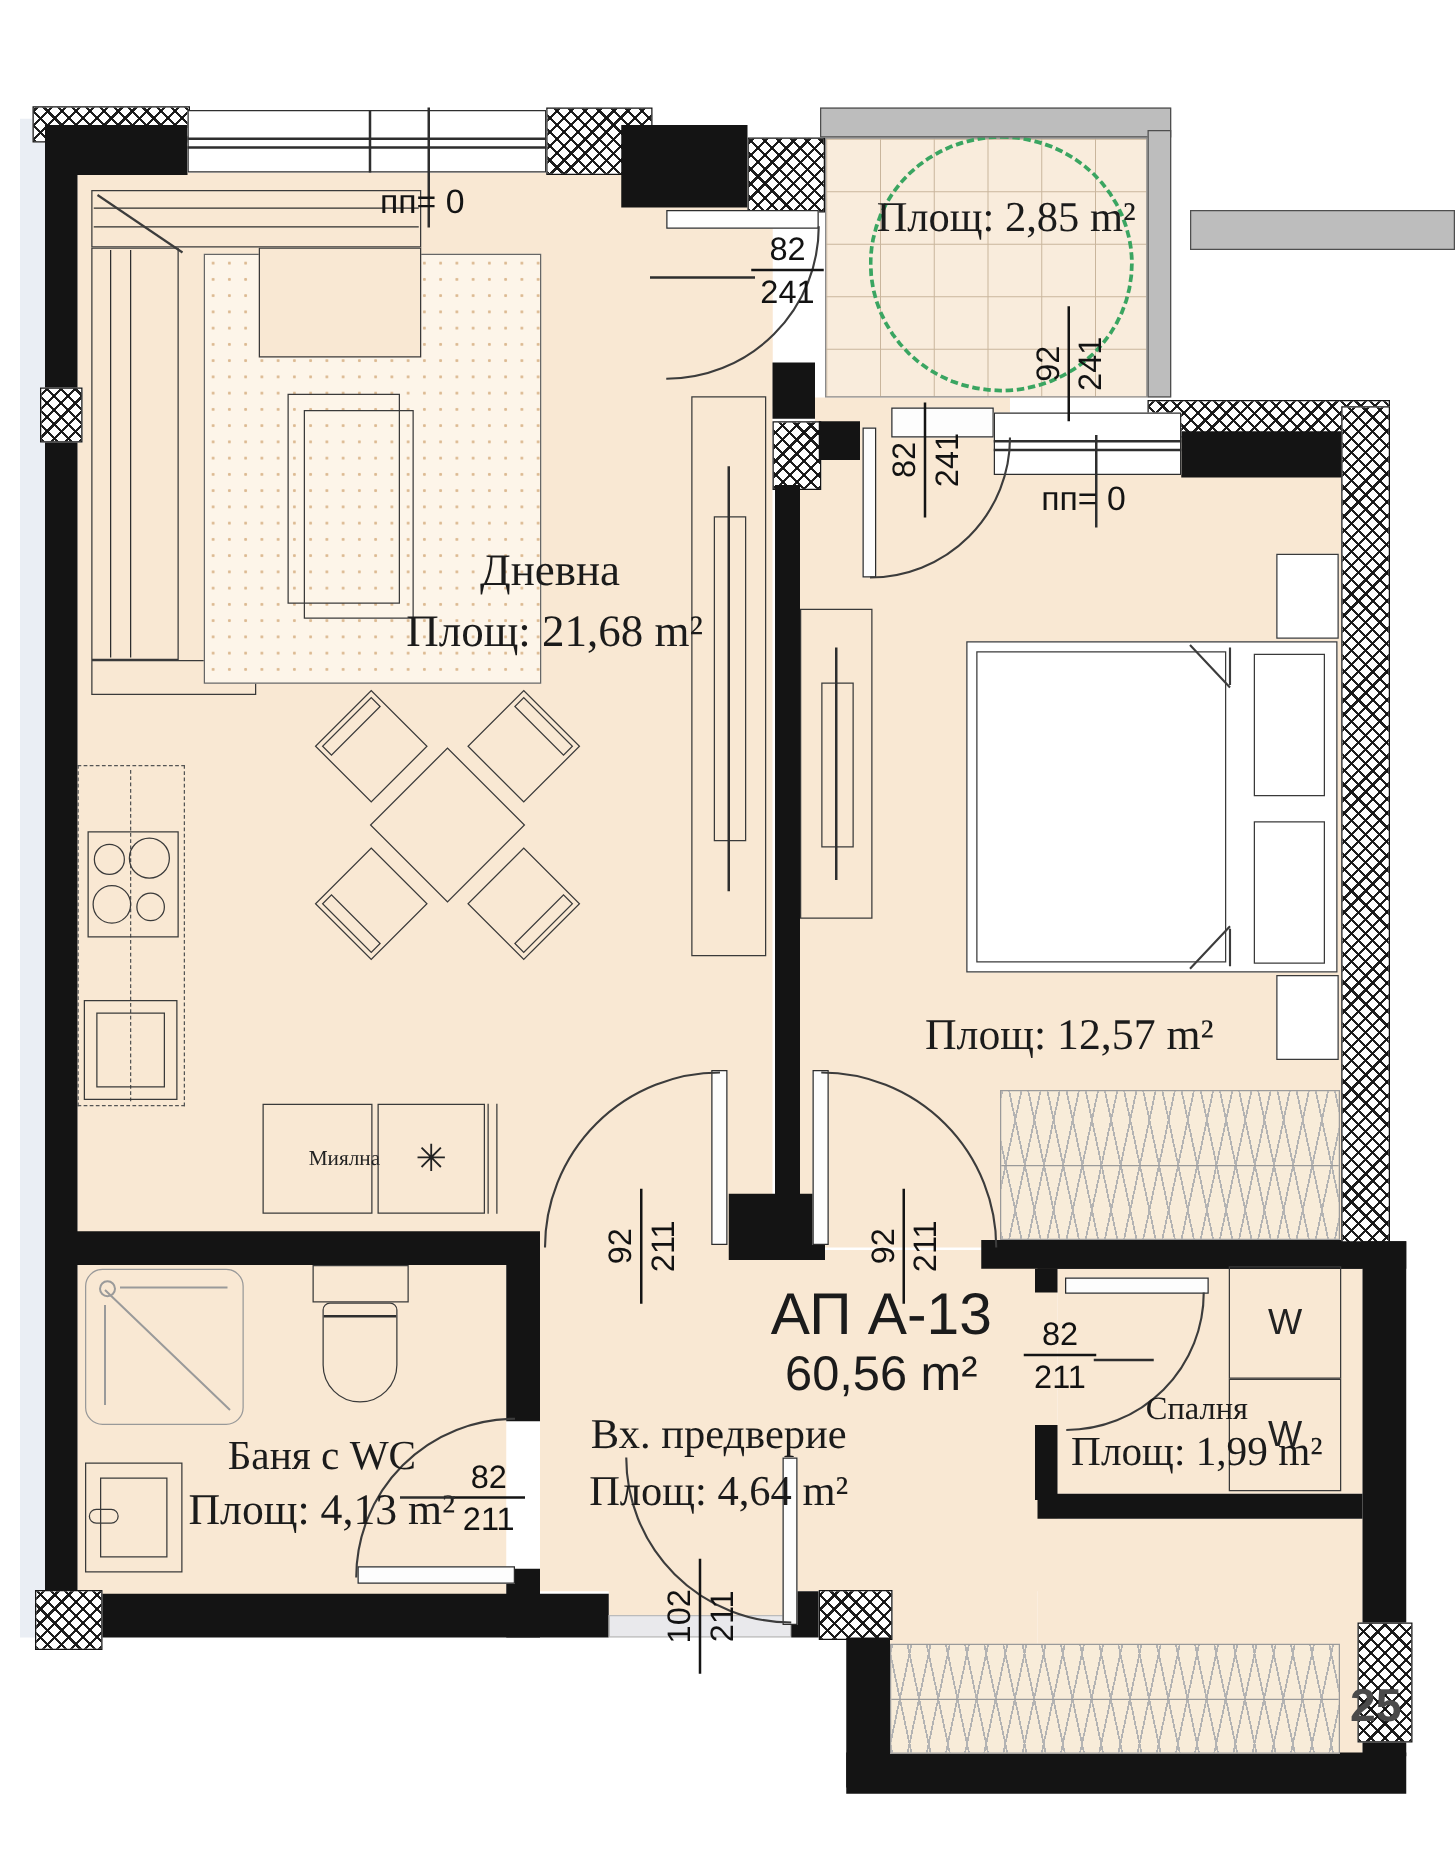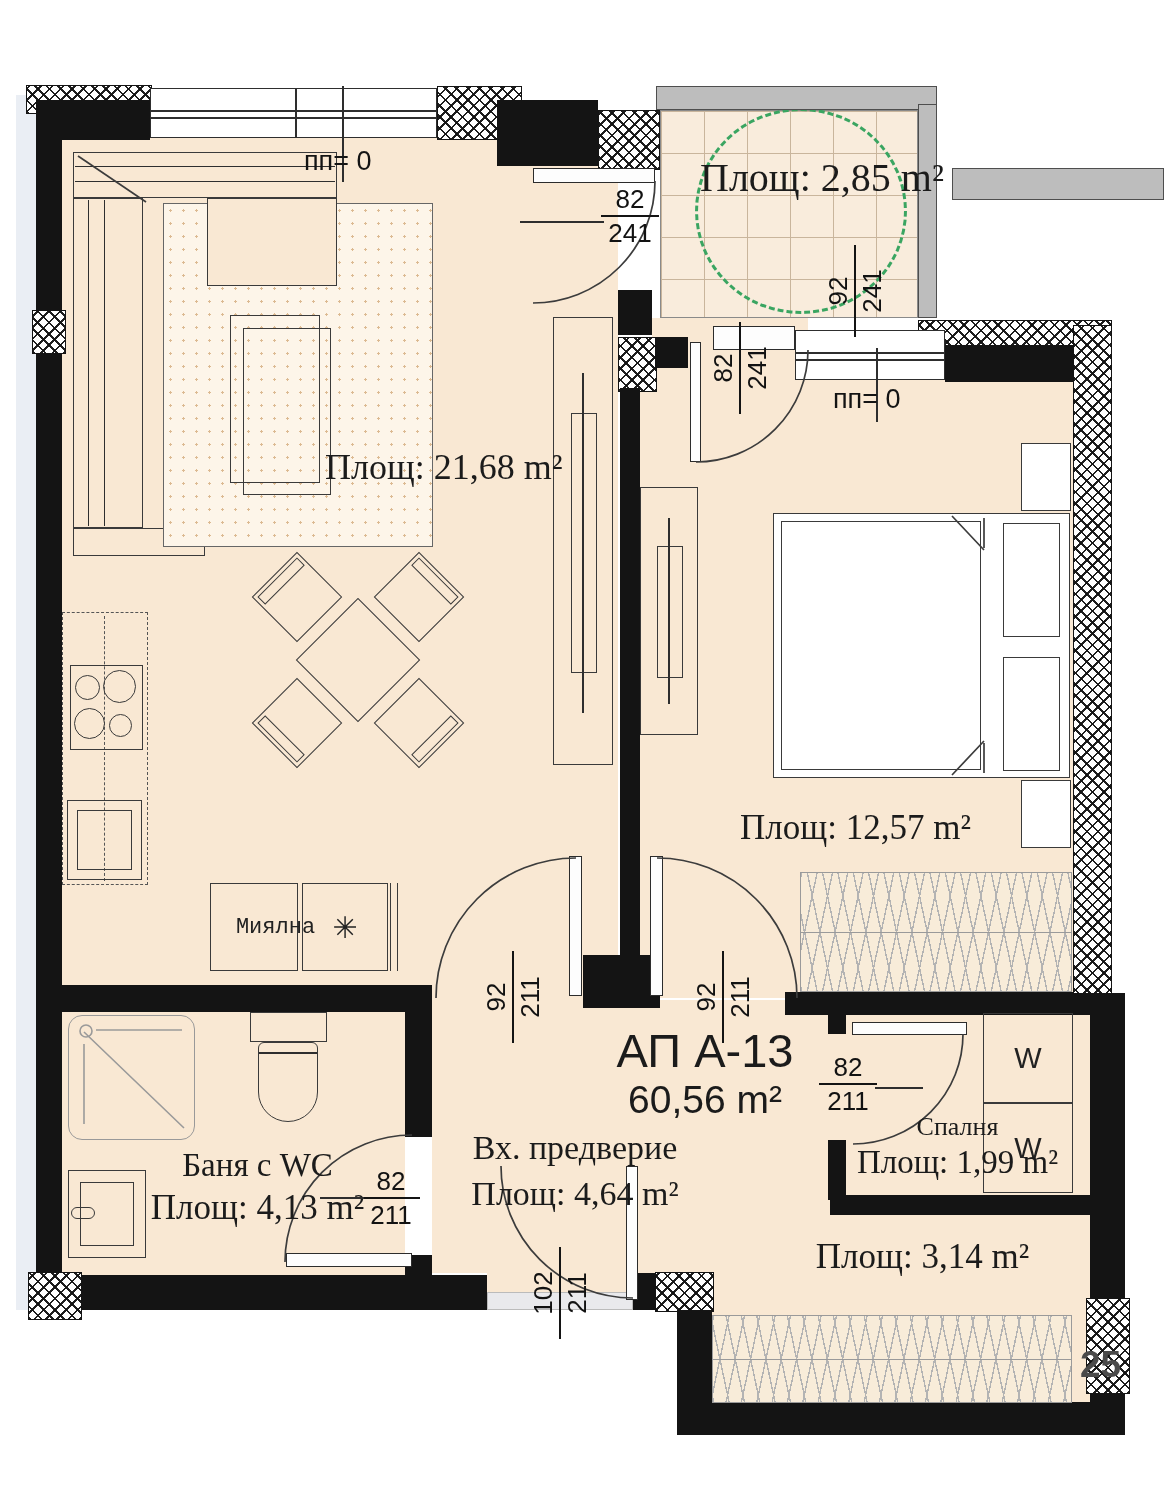--- a/index.html
+++ b/index.html
@@ -142,21 +142,21 @@
   <div class="f" style="left:70px;top:665px;width:73px;height:85px;">
     <div class="abs" style="left:4px;top:9px;width:23px;height:23px;border:1.5px solid #3a3a3a;border-radius:50%;"></div>
     <div class="abs" style="left:32px;top:4px;width:31px;height:31px;border:1.5px solid #3a3a3a;border-radius:50%;"></div>
     <div class="abs" style="left:3px;top:42px;width:29px;height:29px;border:1.5px solid #3a3a3a;border-radius:50%;"></div>
     <div class="abs" style="left:38px;top:48px;width:21px;height:21px;border:1.5px solid #3a3a3a;border-radius:50%;"></div>
   </div>
   <div class="f" style="left:67px;top:800px;width:75px;height:80px;">
     <div class="abs" style="left:9px;top:9px;right:9px;bottom:9px;border:1.5px solid #3a3a3a;"></div>
   </div>
   <div class="f" style="left:210px;top:883px;width:88px;height:88px;display:flex;align-items:center;justify-content:center;">
-    <span style="font-family:Liberation Mono, monospace;font-size:22px;color:#222;margin-left:43px;">Миялна</span>
+    <span style="font-family:Liberation Serif, serif;font-size:17px;color:#222;margin-left:43px;">Миялна</span>
   </div>
   <div class="f" style="left:302px;top:883px;width:86px;height:88px;display:flex;align-items:center;justify-content:center;">
     <span style="font-family:'Liberation Sans',sans-serif;font-size:30px;color:#222;">✳</span>
   </div>
   <div class="abs" style="left:390px;top:883px;width:8px;height:88px;border-left:1.5px solid #3a3a3a;border-right:1.5px solid #3a3a3a;box-sizing:border-box;"></div>
 
   <div class="f" style="left:553px;top:317px;width:60px;height:448px;">
     <div class="abs" style="left:17px;top:95px;width:24px;height:258px;border:1.4px solid #3a3a3a;"></div>
     <div class="line" style="left:28px;top:55px;width:1.6px;height:340px;"></div>
   </div>
@@ -217,23 +217,24 @@
       <circle cx="86" cy="1031" r="6"></circle>
     </g>
   </svg>
 
   <div class="line" style="left:342px;top:86px;width:2px;height:96px;"></div>
   <div class="lvl" style="left:304px;top:146px;">пп= 0</div>
   <div class="line" style="left:876px;top:348px;width:2px;height:74px;"></div>
   <div class="lvl" style="left:833px;top:384px;">пп= 0</div>
 
   <div class="rlabel" style="left:700px;top:148px;width:210px;">
-    <div style="font-size:40px;margin-top:9px;">Площ: 2,85 m²</div>
+    <div style="font-size:34px;margin-top:9px;">Площ: 2,85 m²</div>
   </div>
   <div class="rlabel" style="left:325px;top:438px;width:230px;">
+    <div style="font-size:36px;">Дневна</div>
     <div style="font-size:36px;margin-top:11px;">Площ: 21,68 m²</div>
   </div>
   <div class="rlabel" style="left:740px;top:800px;width:230px;">
     <div style="font-size:35px;margin-top:10px;">Площ: 12,57 m²</div>
   </div>
   <div class="rlabel" style="left:590px;top:1026px;width:230px;font-family:'Liberation Sans',sans-serif;font-weight:normal;">
     <div style="font-size:47px;">АП А-13</div>
     <div style="font-size:39px;margin-top:5px;">60,56 m²</div>
   </div>
   <div class="rlabel" style="left:460px;top:1130px;width:230px;">
@@ -242,21 +243,20 @@
   </div>
   <div class="rlabel" style="left:140px;top:1148px;width:235px;">
     <div style="font-size:33px;">Баня с WC</div>
     <div style="font-size:35px;margin-top:7px;">Площ: 4,13 m²</div>
   </div>
   <div class="rlabel" style="left:850px;top:1113px;width:215px;">
     <div style="font-size:26px;">Спалня</div>
     <div style="font-size:33px;margin-top:5px;">Площ: 1,99 m²</div>
   </div>
   <div class="rlabel" style="left:815px;top:1230px;width:215px;">
-    <div style="font-size:35px;margin-top:9px;">Площ: 3,14 m²</div>
   </div>
   <div class="abs" style="left:1080px;top:1344px;font-family:'Liberation Sans',sans-serif;font-size:37px;font-weight:bold;color:#4a4a4a;z-index:5;">25</div>
 
   <div class="dim" style="left:601px;top:186px;width:58px;">
     <span>82</span>
     <span class="dline"></span>
     <span>241</span>
   </div>
   <div class="line" style="left:520px;top:221px;width:84px;height:2px;"></div>
 

